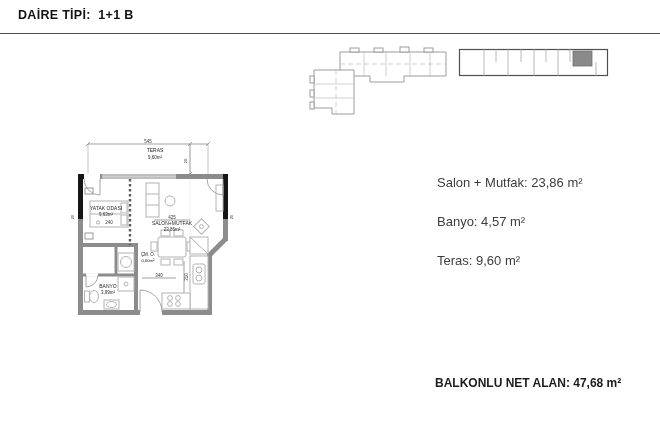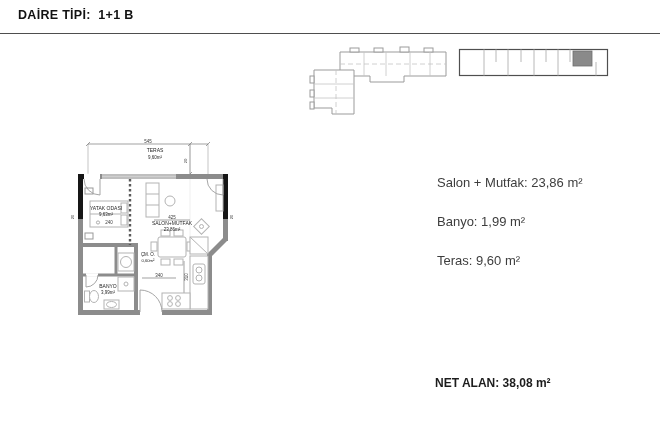--- a/index.html
+++ b/index.html
@@ -202,25 +202,24 @@
       <text x="112" y="106" font-size="4.5">23,86m²</text>
       <text x="88" y="131" font-size="4.5">ÇM. O.</text>
       <text x="88" y="137" font-size="4.2">0,60m²</text>
       <text x="48" y="163" font-size="5">BANYO</text>
       <text x="48" y="169" font-size="4.5">3,99m²</text>
     </g>
   </svg>
 
   <div class="room-list">
     <div>Salon + Mutfak: 23,86 m²</div>
-    <div>Banyo: 1,99 m²</div>
+    <div>Banyo: 4,57 m²</div>
     <div>Teras: 9,60 m²</div>
   </div>
 
   <div class="summary">
-    <div>NET ALAN: 38,08 m²</div>
     <div>BALKONLU NET ALAN: 47,68 m²</div>
     
     
     
   </div>
 
 </div>
 
 </body></html>

